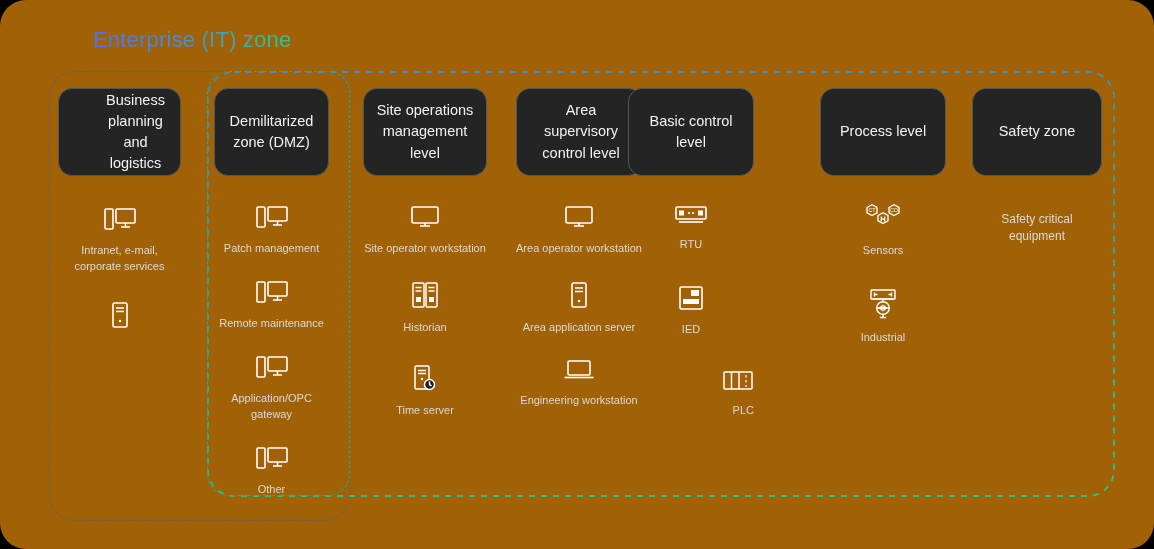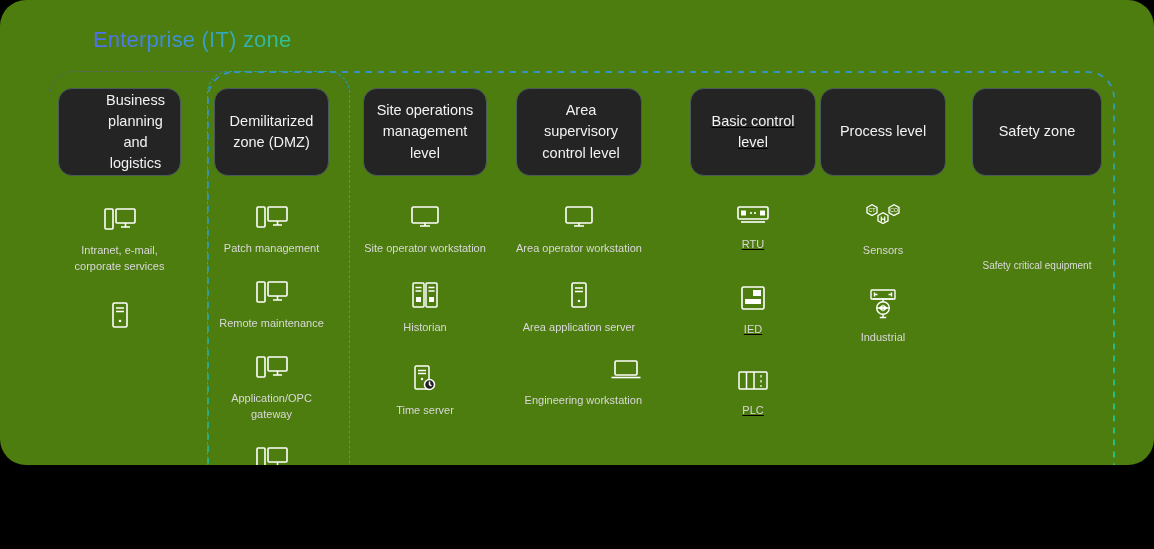--- a/index.html
+++ b/index.html
@@ -4,22 +4,22 @@
 <style>
   * { box-sizing: border-box; margin: 0; padding: 0; }
   html, body {
     width: 1154px; height: 549px;
     background: #000;
     font-family: "Liberation Sans", sans-serif;
     overflow: hidden;
   }
   #page {
     position: relative;
-    width: 1154px; height: 465px;
-    background: #4d7c0f;
+    width: 1154px; height: 549px;
+    background: #a16207;
     border-radius: 26px;
     overflow: hidden;
   }
 
   
   .zone-title {
     position: absolute;
     font-size: 22px;
     font-weight: 400;
     letter-spacing: .2px;
@@ -67,21 +67,21 @@
     text-align: center;
   }
   .item-label {
     color: #d9d9d9;
     font-size: 11px;
     line-height: 1.45;
     margin-top: 7px;
   }
   .ic { display: block; }
   .plain-label {
-    color: #d9d9d9; font-size: 10px; line-height: 1.45; text-align: center; margin-top: 48px;
+    color: #d9d9d9; font-size: 12px; line-height: 1.45; text-align: center;
   }
 </style>
 </head>
 <body>
 
 <div id="page">
 
   <div class="zone-title" id="title-it">Enterprise (IT) zone</div>
 
   <div class="zone-box" id="zone-it"></div>
@@ -225,33 +225,33 @@
       <div class="item" style="margin-top:24px;">
         <span class="ic">
           <svg width="20" height="28" viewBox="0 0 20 28" fill="none" stroke="#ffffff" stroke-width="1.6">
             <rect x="3" y="2" width="14" height="24" rx="1.5"></rect>
             <path d="M6 7h8M6 10.5h8"></path>
             <circle cx="10" cy="20" r="1.3" fill="#fff" stroke="none"></circle>
           </svg>
         </span>
         <span class="item-label">Area application server</span>
       </div>
-      <div class="item" style="margin-top:22px;align-items:flex-end;">
+      <div class="item" style="margin-top:22px;">
         <span class="ic">
           <svg width="32" height="24" viewBox="0 0 32 24" fill="none" stroke="#ffffff" stroke-width="1.6">
             <rect x="5" y="3" width="22" height="14" rx="1.2"></rect>
             <path d="M1.5 19.5h29"></path>
           </svg>
         </span>
         <span class="item-label">Engineering workstation</span>
       </div>
     </div>
   </div>
 
-  <div class="col" style="left:690px;width:126px;text-decoration:underline;">
+  <div class="col" style="left:628px;width:126px;">
     <div class="header-box" style="height:88px;">Basic control level</div>
     <div class="items">
       <div class="item" style="margin-top:28px;">
         <span class="ic">
           <svg width="34" height="22" viewBox="0 0 34 22" fill="none" stroke="#ffffff" stroke-width="1.6">
             <rect x="2" y="3" width="30" height="12" rx="1.2"></rect>
             <rect x="5" y="6.5" width="5" height="5" fill="#fff" stroke="none"></rect>
             <circle cx="15" cy="9" r="1.1" fill="#fff" stroke="none"></circle>
             <circle cx="19" cy="9" r="1.1" fill="#fff" stroke="none"></circle>
             <rect x="24" y="6.5" width="5" height="5" fill="#fff" stroke="none"></rect>
@@ -263,21 +263,21 @@
       <div class="item" style="margin-top:32px;">
         <span class="ic">
           <svg width="26" height="26" viewBox="0 0 26 26" fill="none" stroke="#ffffff" stroke-width="1.6">
             <rect x="2" y="2" width="22" height="22" rx="1.5"></rect>
             <rect x="13" y="5" width="8" height="6" fill="#fff" stroke="none"></rect>
             <rect x="5" y="14" width="16" height="5" fill="#fff" stroke="none"></rect>
           </svg>
         </span>
         <span class="item-label">IED</span>
       </div>
-      <div class="item" style="margin-top:32px;">
+      <div class="item" style="margin-top:32px;align-items:flex-end;">
         <span class="ic">
           <svg width="32" height="22" viewBox="0 0 32 22" fill="none" stroke="#ffffff" stroke-width="1.5">
             <rect x="2" y="2" width="28" height="17" rx="1"></rect>
             <path d="M9.5 2v17M17 2v17"></path>
             <path d="M24 5v2.5M24 10v2.5M24 15v2" stroke-width="1.2"></path>
           </svg>
         </span>
         <span class="item-label">PLC</span>
       </div>
     </div>

